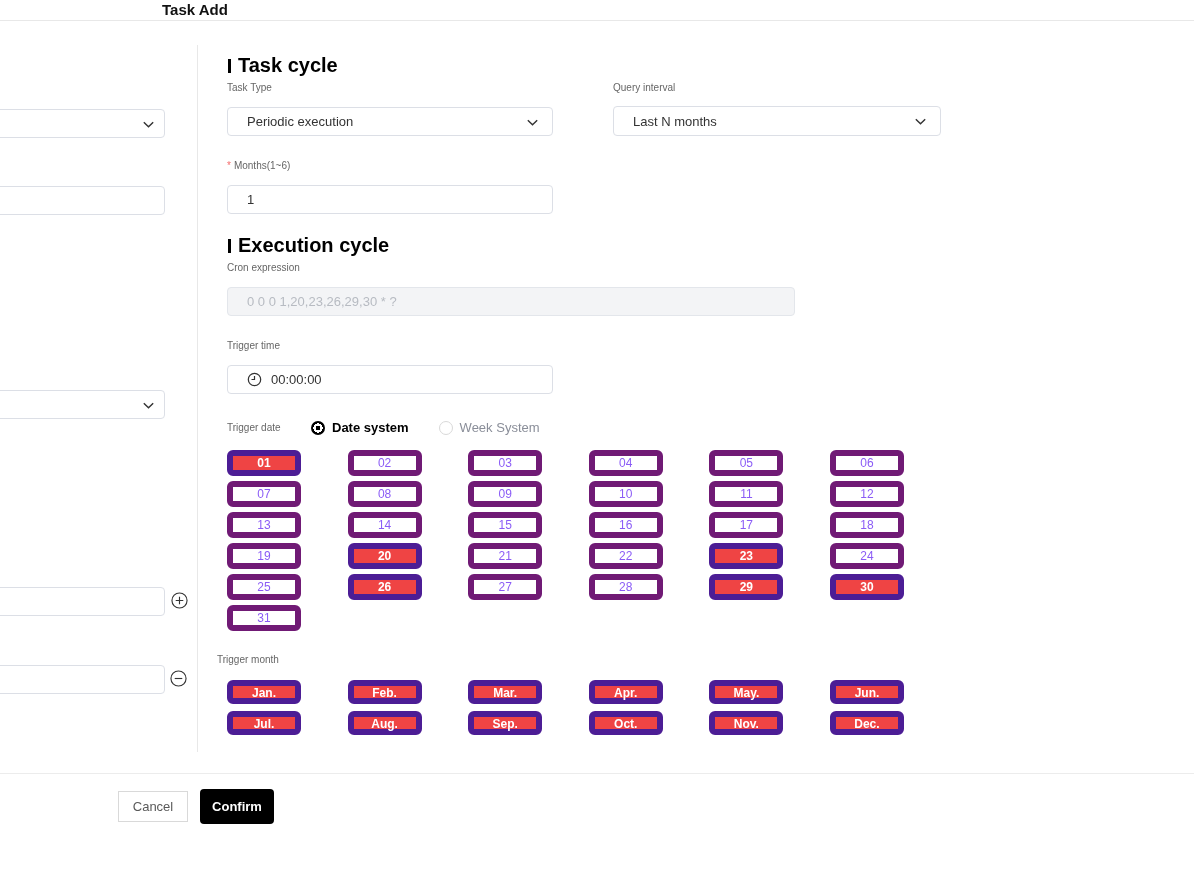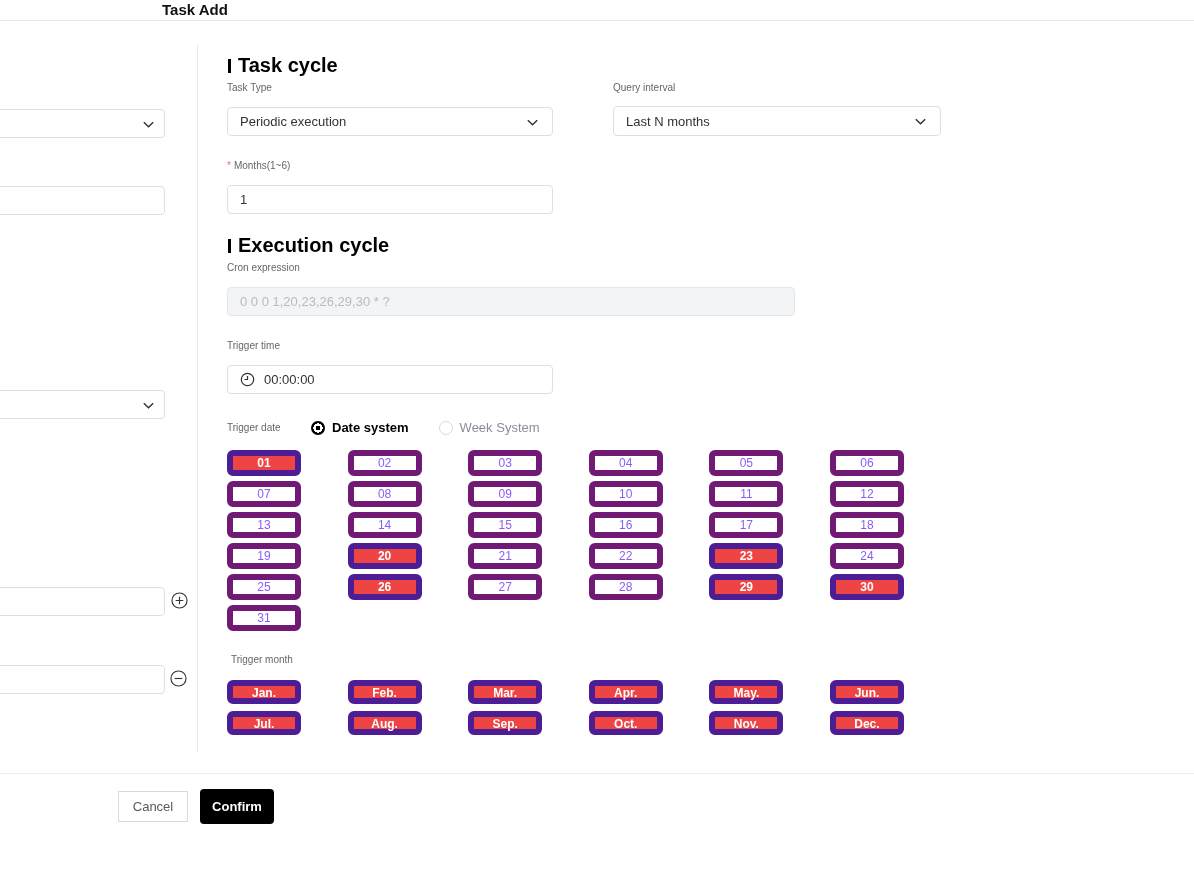--- a/index.html
+++ b/index.html
@@ -22,21 +22,21 @@
   
   .sec { position:absolute; display:flex; align-items:center; gap:7px; }
   .sec .bar { width:3px; height:14px; background:#000; }
   .sec .txt { font-size:20px; font-weight:bold; color:#000; }
 
   .flabel { position:absolute; font-size:10px; color:#666; }
   .req { color:#f56c6c; margin-right:3px; }
 
   
   .select, .input { position:absolute; height:29px; border:1px solid #dcdfe6; border-radius:4px;
-                    background:#fff; display:flex; align-items:center; padding:0 12px;
+                    background:#fff; display:flex; align-items:center; padding:0 19px;
                     font-size:13px; color:#333; }
   .select .chev { position:absolute; right:12px; top:7px; }
   .input.disabled { background:#f3f4f6; border-color:#e3e6eb; color:#b7bbc2; }
   .clock { margin-right:9px; flex:0 0 auto; display:flex; }
 
   
   .radio-row { position:absolute; display:flex; align-items:center; }
   .radio-opt { display:flex; align-items:center; gap:7px; }
   .radio-dot { width:14px; height:14px; border-radius:50%; flex:0 0 auto; }
   .radio-dot.on { background:radial-gradient(circle, #000 0 2.4px, #fff 2.4px 4.6px, #000 4.6px); }
@@ -226,21 +226,21 @@
 
     <button class="day-btn">28</button>
 
     <button class="day-btn selected">29</button>
 
     <button class="day-btn selected">30</button>
 
     <button class="day-btn">31</button>
   </div>
 
-<div class="flabel" style="left:231px; top:654px;">Trigger month</div>
+<div class="flabel" style="left:217px; top:654px;">Trigger month</div>
 <div class="month-grid" style="left:227px; top:680px;">
 
     <button class="month-btn selected">Jan.</button>
 
     <button class="month-btn selected">Feb.</button>
 
     <button class="month-btn selected">Mar.</button>
 
     <button class="month-btn selected">Apr.</button>
 

